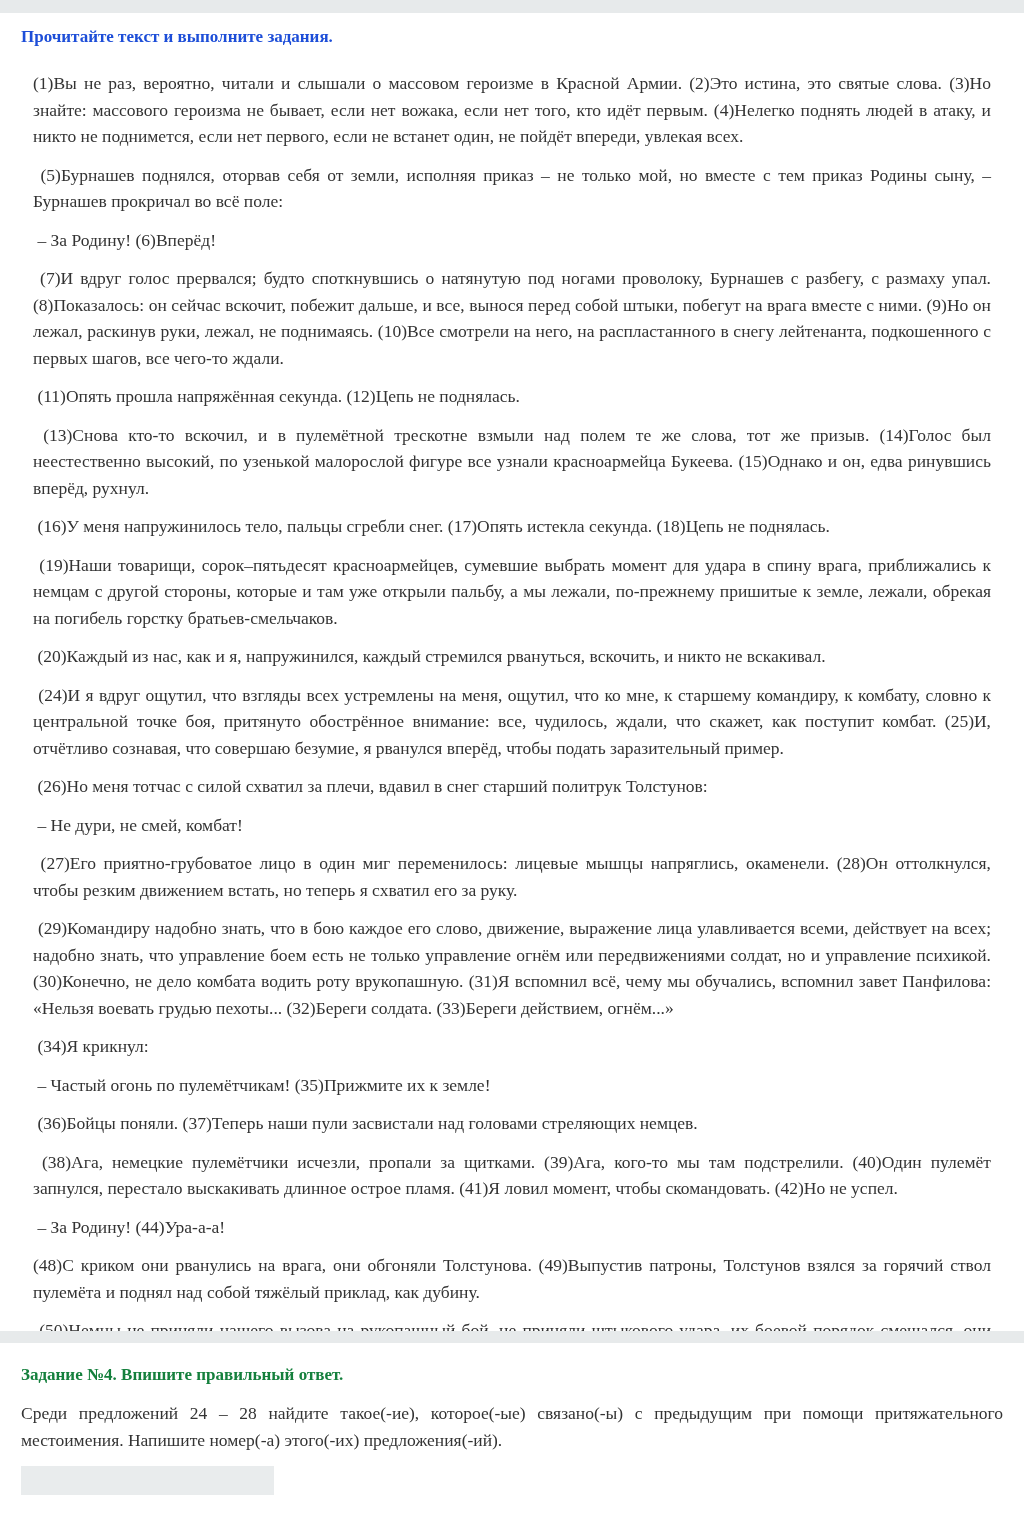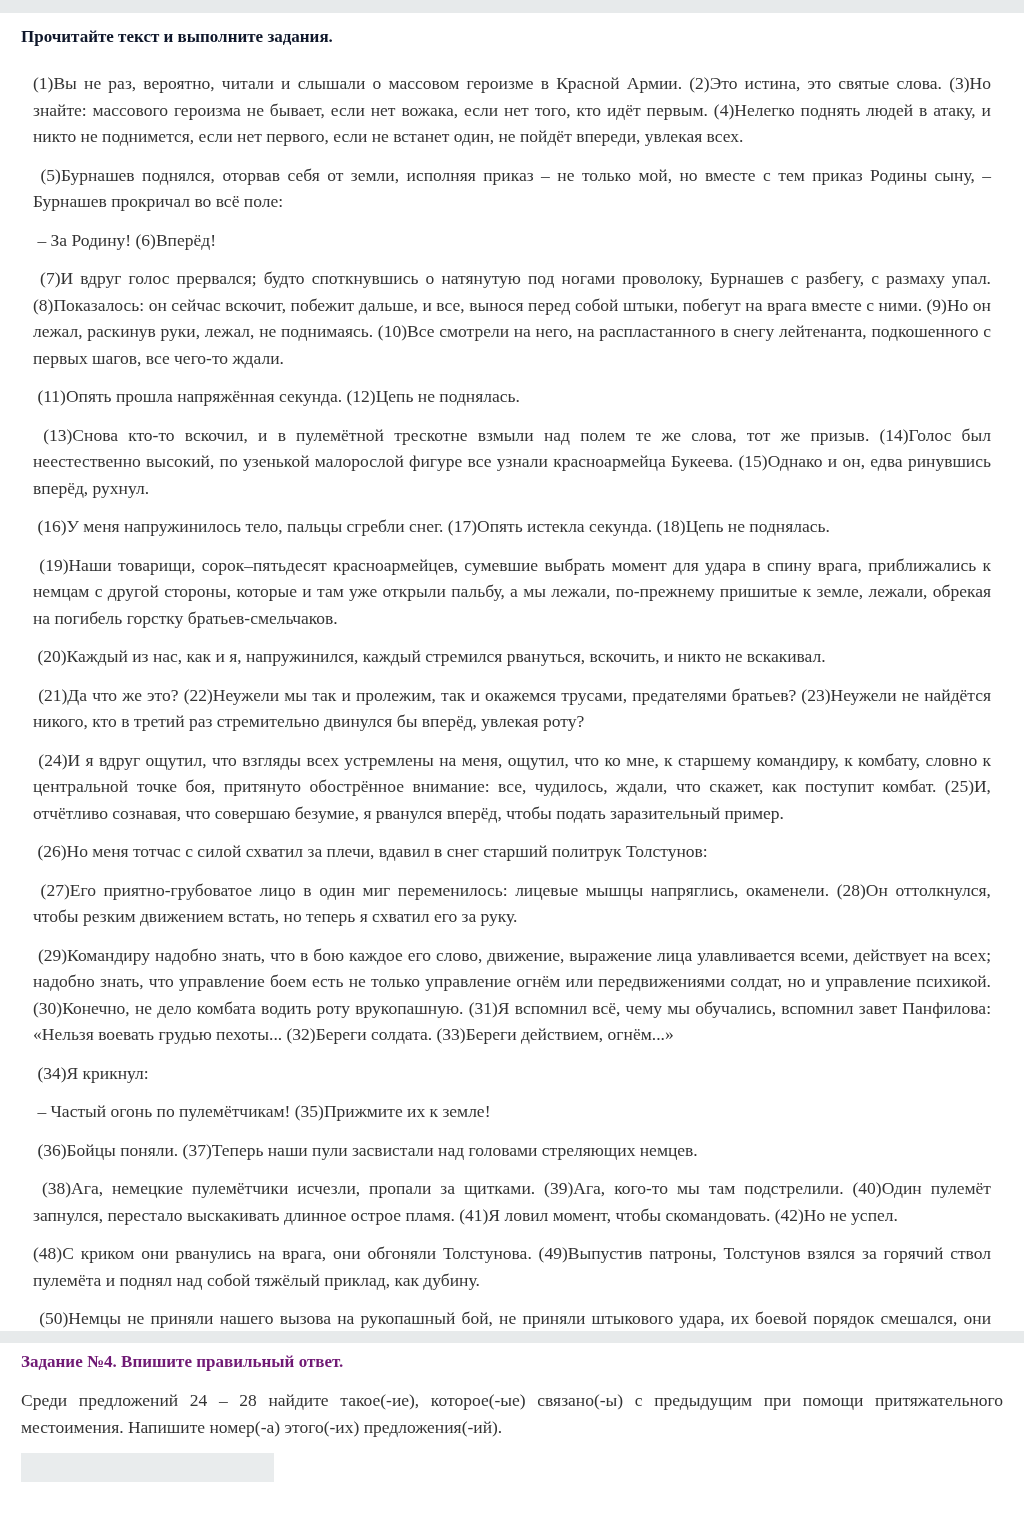--- a/index.html
+++ b/index.html
@@ -25,21 +25,21 @@
   .passage-section {
     box-sizing: border-box;
     height: 1318px;
     padding: 0 21px;
     overflow: hidden;
   }
   .instruction {
     margin: 14px 0 0 0;
     font-size: 17px;
     font-weight: bold;
-    color: #0f172a;
+    color: #1d4ed8;
   }
   .passage {
     margin-top: 23px;
   }
   .para {
     margin: 12px;
     font-size: 17.5px;
     line-height: 26.5px;
     text-align: justify;
   }
@@ -50,24 +50,24 @@
   }
   .author-name {
     font-weight: bold;
     font-style: italic;
   }
   .task-section {
     box-sizing: border-box;
     padding: 0 21px;
   }
   .task-title {
-    margin: 9px 0 0 0;
+    margin: 22px 0 0 0;
     font-size: 17px;
     font-weight: bold;
-    color: #701a75;
+    color: #15803d;
   }
   .task-prompt {
     margin: 15px 0 0 0;
     font-size: 17.5px;
     line-height: 27px;
     text-align: justify;
     font-family: Liberation Serif, serif;
   }
   .answer-input {
     display: block;
@@ -95,29 +95,30 @@
   <div class="passage">
       <p class="para">(1)Вы не раз, вероятно, читали и слышали о массовом героизме в Красной Армии. (2)Это истина, это святые слова. (3)Но знайте: массового героизма не бывает, если нет вожака, если нет того, кто идёт первым. (4)Нелегко поднять людей в атаку, и никто не поднимется, если нет первого, если не встанет один, не пойдёт впереди, увлекая всех.</p>
       <p class="para">&nbsp;(5)Бурнашев поднялся, оторвав себя от земли, исполняя приказ – не только мой, но вместе с тем приказ Родины сыну, – Бурнашев прокричал во всё поле:</p>
       <p class="para">&nbsp;– За Родину! (6)Вперёд!</p>
       <p class="para">&nbsp;(7)И вдруг голос прервался; будто споткнувшись о натянутую под ногами проволоку, Бурнашев с разбегу, с размаху упал. (8)Показалось: он сейчас вскочит, побежит дальше, и все, вынося перед собой штыки, побегут на врага вместе с ними. (9)Но он лежал, раскинув руки, лежал, не поднимаясь. (10)Все смотрели на него, на распластанного в снегу лейтенанта, подкошенного с первых шагов, все чего-то ждали.</p>
       <p class="para">&nbsp;(11)Опять прошла напряжённая секунда. (12)Цепь не поднялась.</p>
       <p class="para">&nbsp;(13)Снова кто-то вскочил, и в пулемётной трескотне взмыли над полем те же слова, тот же призыв. (14)Голос был неестественно высокий, по узенькой малорослой фигуре все узнали красноармейца Букеева. (15)Однако и он, едва ринувшись вперёд, рухнул.</p>
       <p class="para">&nbsp;(16)У меня напружинилось тело, пальцы сгребли снег. (17)Опять истекла секунда. (18)Цепь не поднялась.</p>
       <p class="para">&nbsp;(19)Наши товарищи, сорок–пятьдесят красноармейцев, сумевшие выбрать момент для удара в спину врага, приближались к немцам с другой стороны, которые и там уже открыли пальбу, а мы лежали, по-прежнему пришитые к земле, лежали, обрекая на погибель горстку братьев-смельчаков.</p>
       <p class="para">&nbsp;(20)Каждый из нас, как и я, напружинился, каждый стремился рвануться, вскочить, и никто не вскакивал.</p>
-      <p class="para">&nbsp;(21)Да что же это? (22)Неужели мы так и пролежим, так и окажемся трусами, предателями братьев? (23)Неужели не найдётся никого, кто в третий раз стремительно двинулся бы вперёд, увлекая роту?</p>
       <p class="para">&nbsp;(24)И я вдруг ощутил, что взгляды всех устремлены на меня, ощутил, что ко мне, к старшему командиру, к комбату, словно к центральной точке боя, притянуто обострённое внимание: все, чудилось, ждали, что скажет, как поступит комбат. (25)И, отчётливо сознавая, что совершаю безумие, я рванулся вперёд, чтобы подать заразительный пример.</p>
       <p class="para">&nbsp;(26)Но меня тотчас с силой схватил за плечи, вдавил в снег старший политрук Толстунов:</p>
+      <p class="para">&nbsp;– Не дури, не смей, комбат!</p>
       <p class="para">&nbsp;(27)Его приятно-грубоватое лицо в один миг переменилось: лицевые мышцы напряглись, окаменели. (28)Он оттолкнулся, чтобы резким движением встать, но теперь я схватил его за руку.</p>
       <p class="para">&nbsp;(29)Командиру надобно знать, что в бою каждое его слово, движение, выражение лица улавливается всеми, действует на всех; надобно знать, что управление боем есть не только управление огнём или передвижениями солдат, но и управление психикой. (30)Конечно, не дело комбата водить роту врукопашную. (31)Я вспомнил всё, чему мы обучались, вспомнил завет Панфилова: «Нельзя воевать грудью пехоты... (32)Береги солдата. (33)Береги действием, огнём...»</p>
       <p class="para">&nbsp;(34)Я крикнул:</p>
       <p class="para">&nbsp;– Частый огонь по пулемётчикам! (35)Прижмите их к земле!</p>
       <p class="para">&nbsp;(36)Бойцы поняли. (37)Теперь наши пули засвистали над головами стреляющих немцев.</p>
       <p class="para">&nbsp;(38)Ага, немецкие пулемётчики исчезли, пропали за щитками. (39)Ага, кого-то мы там подстрелили. (40)Один пулемёт запнулся, перестало выскакивать длинное острое пламя. (41)Я ловил момент, чтобы скомандовать. (42)Но не успел.</p>
+      <p class="para">&nbsp;– За Родину! (44)Ура-а-а!</p>
       <p class="para">(48)С криком они рванулись на врага, они обгоняли Толстунова. (49)Выпустив патроны, Толстунов взялся за горячий ствол пулемёта и поднял над собой тяжёлый приклад, как дубину.</p>
       <p class="para">&nbsp;(50)Немцы не приняли нашего вызова на рукопашный бой, не приняли штыкового удара, их боевой порядок смешался, они бежали от нас. (51)Преследуя врага, мы – наша вторая рота и взвод бойцов, начавший нападением с тыла эту славную контратаку, – мы с разных сторон ворвались в село Новлянское.</p>
       <p class="para">(По А.А. Один*)</p>
     </div>
 
   <p class="author-note"><span class="author-name">* Александр Альфредович Бек</span> <span>− русский советский писатель.</span></p>
 </div>
 
 <div class="separator-band"></div>
 

